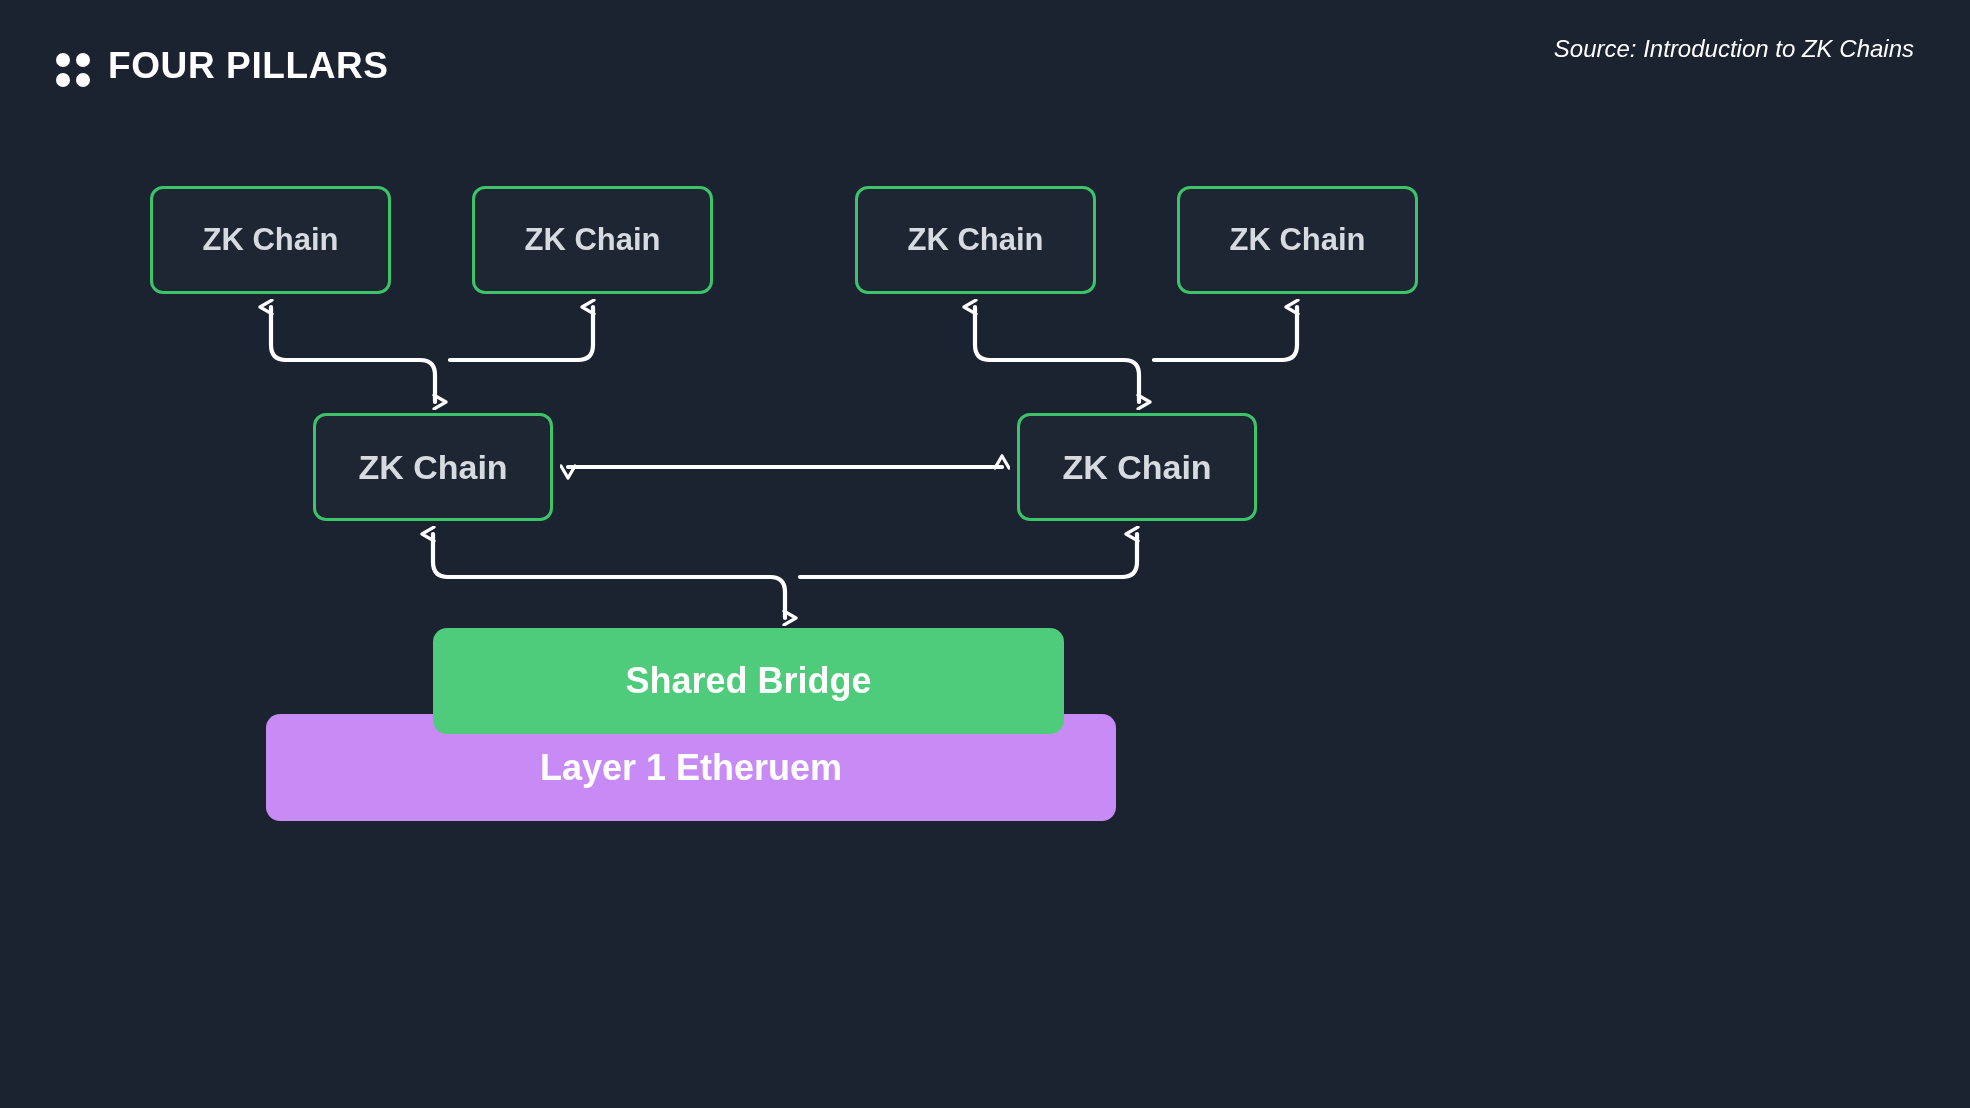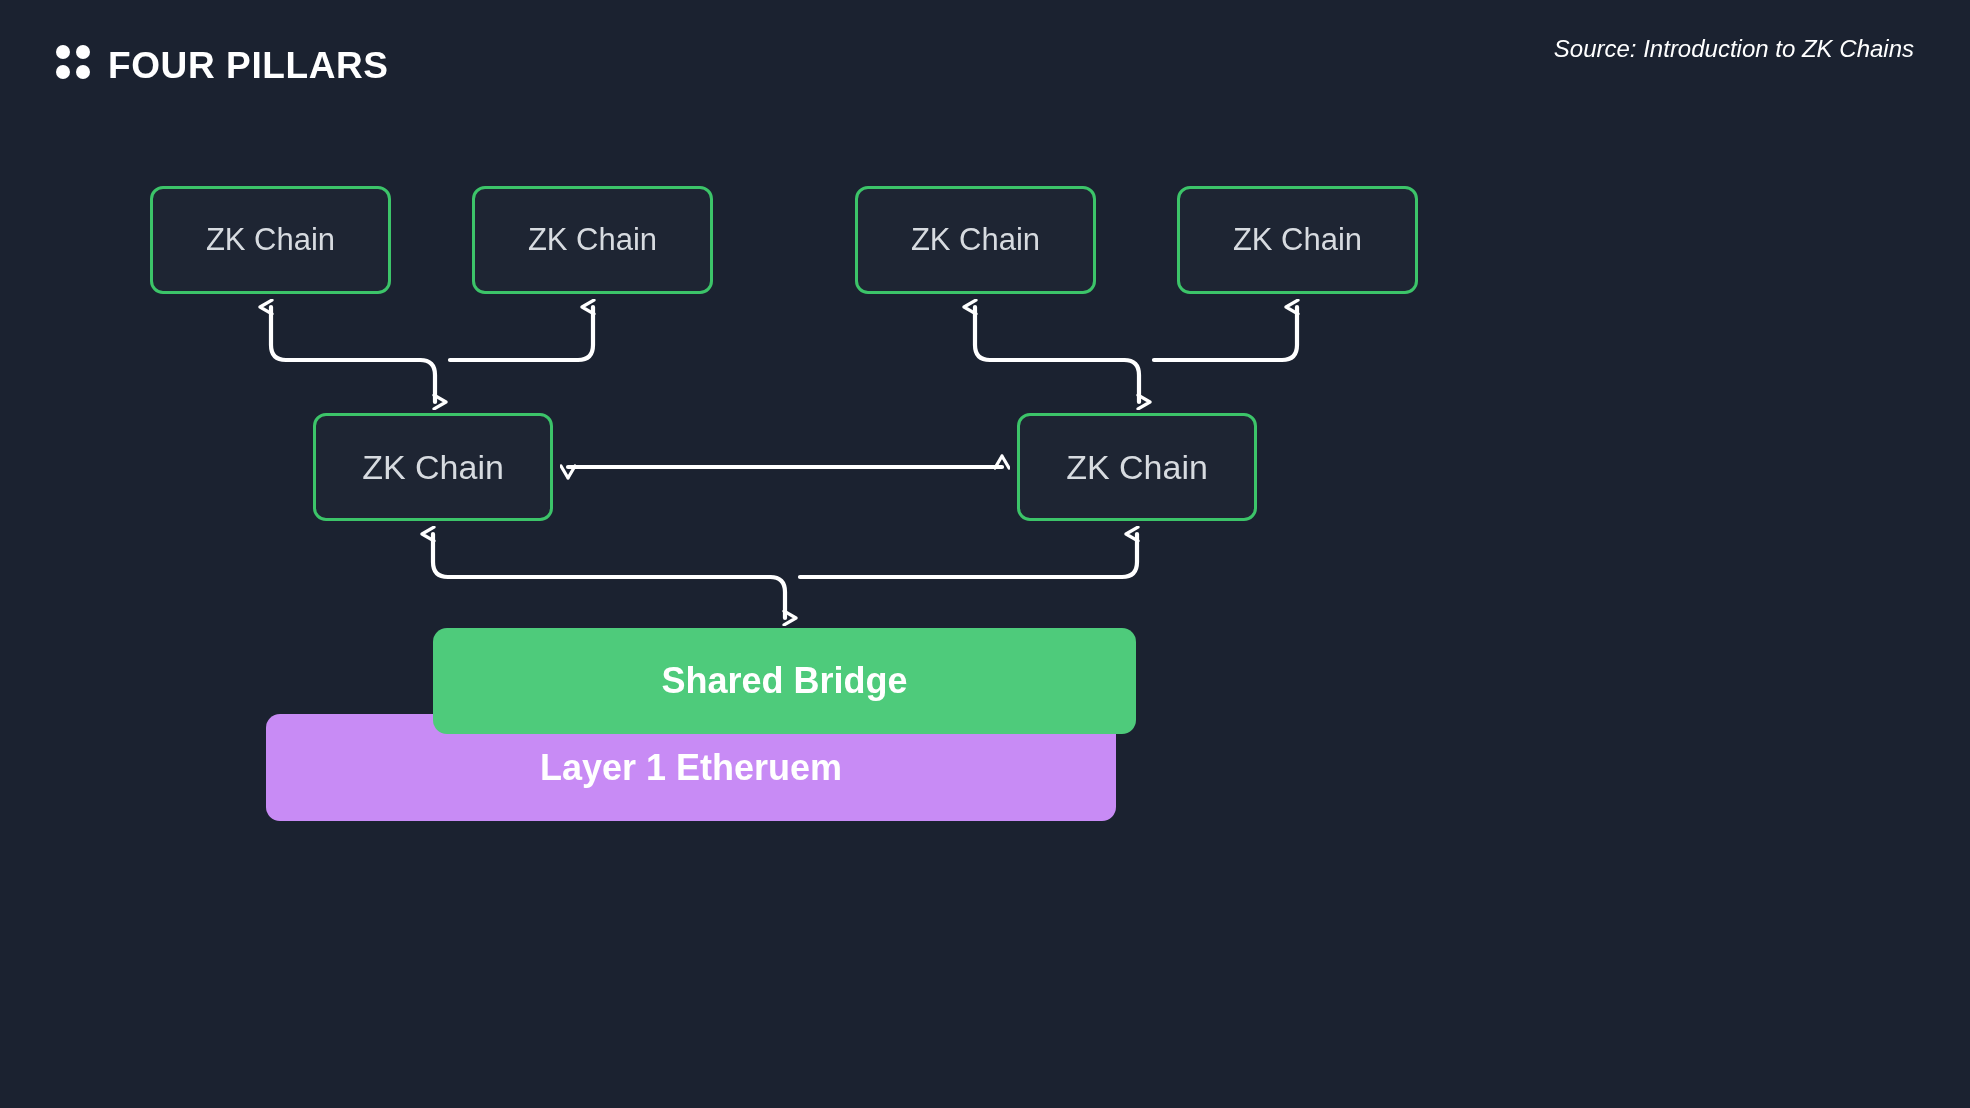--- a/index.html
+++ b/index.html
@@ -15,21 +15,21 @@
     font-family: "Liberation Sans", sans-serif;
     -webkit-font-smoothing: antialiased;
   }
 
   
   .brand {
     position: absolute;
     left: 56px;
     top: 45px;
     display: flex;
-    align-items: flex-start;
+    align-items: flex-end;
     gap: 18px;
   }
   .brand-mark {
     display: grid;
     grid-template-columns: 14px 14px;
     grid-template-rows: 14px 14px;
     gap: 6px;
   }
   .brand-mark i {
     display: block;
@@ -91,21 +91,21 @@
     display: flex;
     align-items: center;
     justify-content: center;
     border-radius: 13px;
   }
   .node.chain {
     background: #1e2533;
     border: 3px solid #3cc469;
     color: #d7dbe0;
     font-size: 31px;
-    font-weight: normal;
+    font-weight: bold;
   }
   .node.chain.mid {
     font-size: 34px;
   }
   .node.bar {
     border-radius: 14px;
     font-weight: bold;
   }
   .node.bridge {
     background: #4ecb7b;
@@ -186,20 +186,20 @@
     <span>ZK Chain</span>
   </div>
 
   <div class="node chain mid" style="left:313px; top:413px; width:240px; height:108px;">
     <span>ZK Chain</span>
   </div>
   <div class="node chain mid" style="left:1017px; top:413px; width:240px; height:108px;">
     <span>ZK Chain</span>
   </div>
 
-  <div class="node bar bridge" style="left:433px; top:628px; width:703px; height:106px;">
+  <div class="node bar bridge" style="left:433px; top:628px; width:631px; height:106px;">
     <span>Shared Bridge</span>
   </div>
   <div class="node bar l1" style="left:266px; top:714px; width:850px; height:107px;">
     <span>Layer 1 Etheruem</span>
   </div>
 
 </div>
 
 </body></html>

